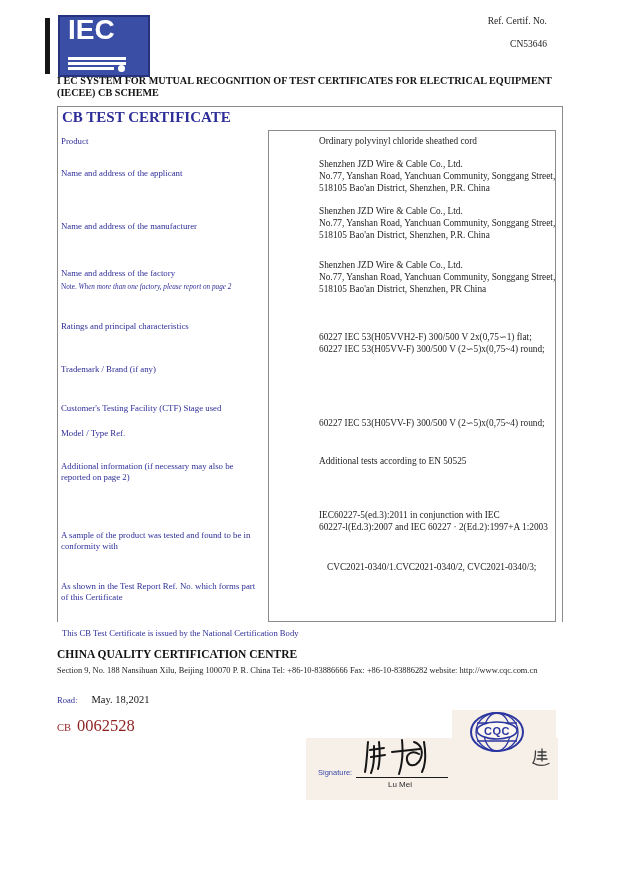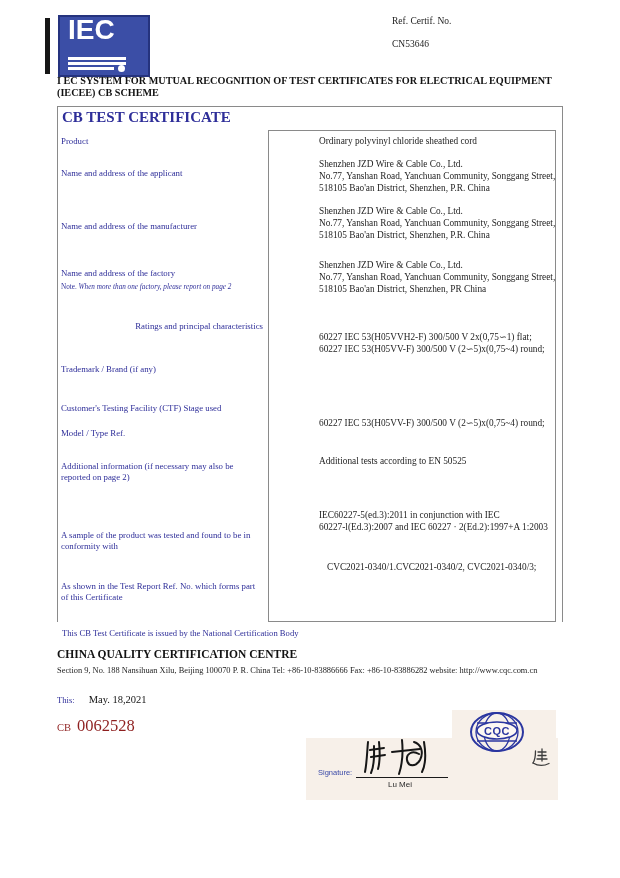--- a/index.html
+++ b/index.html
@@ -13,21 +13,21 @@
   
   .iec-logo{left:45px;top:15px;width:112px;height:62px;}
   .iec-bar{position:absolute;left:0;top:3px;width:5px;height:56px;background:#161616;}
   .iec-box{position:absolute;left:13px;top:0;width:92px;height:62px;background:#3b4ea6;
            border:2px solid #25337e;box-sizing:border-box;}
   .iec-text{position:absolute;left:8px;top:-3px;font-family:"Liberation Sans",sans-serif;
             font-weight:bold;font-size:28px;color:#ffffff;letter-spacing:0px;}
   .iec-line{position:absolute;background:#ffffff;height:3px;}
   .iec-dot{position:absolute;width:7px;height:7px;border-radius:50%;background:#ffffff;}
 
-  .ref-block{left:392px;top:16px;width:155px;text-align:left;}
+  .ref-block{left:392px;top:16px;width:155px;text-align:right;}
   .ref-label{font-size:9.5px;}
   .ref-number{font-size:9.5px;margin-top:13px;}
 
   .scheme-title{left:57px;top:75px;width:514px;font-size:10.2px;font-weight:bold;
                 line-height:11.6px;color:#121212;}
 
   
   .outer-box{left:57px;top:106px;width:506px;height:516px;
              border:1px solid #8a8a8a;border-bottom:none;box-sizing:border-box;}
   .inner-box{left:268px;top:130px;width:288px;height:492px;
@@ -91,21 +91,21 @@
   <div class="abs cert-title">CB TEST CERTIFICATE</div>
 
   <div class="abs lbl" style="top:136px;">Product</div>
   <div class="abs lbl" style="top:168px;">Name and address of the applicant</div>
   <div class="abs lbl" style="top:221px;">Name and address of the manufacturer</div>
   <div class="abs lbl" style="top:268px;">Name and address of the factory</div>
   <div class="abs note" style="left:61px;top:283px;width:210px;">
     <span>Note.</span>
     <em>When more than one factory, please report on page 2</em>
   </div>
-  <div class="abs lbl" style="top:321px;text-align:right;">Ratings and principal characteristics</div>
+  <div class="abs lbl" style="top:321px;">Ratings and principal characteristics</div>
   <div class="abs lbl" style="top:364px;">Trademark / Brand (if any)</div>
   <div class="abs lbl" style="top:403px;">Customer's Testing Facility (CTF) Stage used</div>
   <div class="abs lbl" style="top:428px;">Model / Type Ref.</div>
   <div class="abs lbl" style="top:461px;">Additional information (if necessary may also be reported on page 2)</div>
   <div class="abs lbl" style="top:530px;">A sample of the product was tested and found to be in conformity with</div>
   <div class="abs lbl" style="top:581px;">As shown in the Test Report Ref. No. which forms part of this Certificate</div>
 
   <div class="abs val" style="top:135px;">Ordinary polyvinyl chloride sheathed cord</div>
 
   <div class="abs val" style="top:158px;">
@@ -142,21 +142,21 @@
     <div>60227-l(Ed.3):2007 and IEC 60227 · 2(Ed.2):1997+A 1:2003</div>
   </div>
 
   <div class="abs val" style="top:561px;padding-left:8px;">CVC2021-0340/1.CVC2021-0340/2, CVC2021-0340/3;</div>
 
   <div class="abs issued-by">This CB Test Certificate is issued by the National Certification Body</div>
   <div class="abs body-name">CHINA QUALITY CERTIFICATION CENTRE</div>
   <div class="abs body-address">Section 9, No. 188 Nansihuan Xilu, Beijing 100070 P. R. China Tel: +86-10-83886666 Fax: +86-10-83886282 website: http://www.cqc.com.cn</div>
 
   <div class="abs date-row">
-    <span class="date-label">This:</span>
+    <span class="date-label">Road:</span>
     <span class="date-value">May. 18,2021</span>
   </div>
 
   <div class="abs cb-row">
     <span class="cb-prefix">CB</span>
     <span class="cb-number">0062528</span>
   </div>
 
   <div class="abs patch patch-a"></div>
   <div class="abs patch patch-b"></div>

